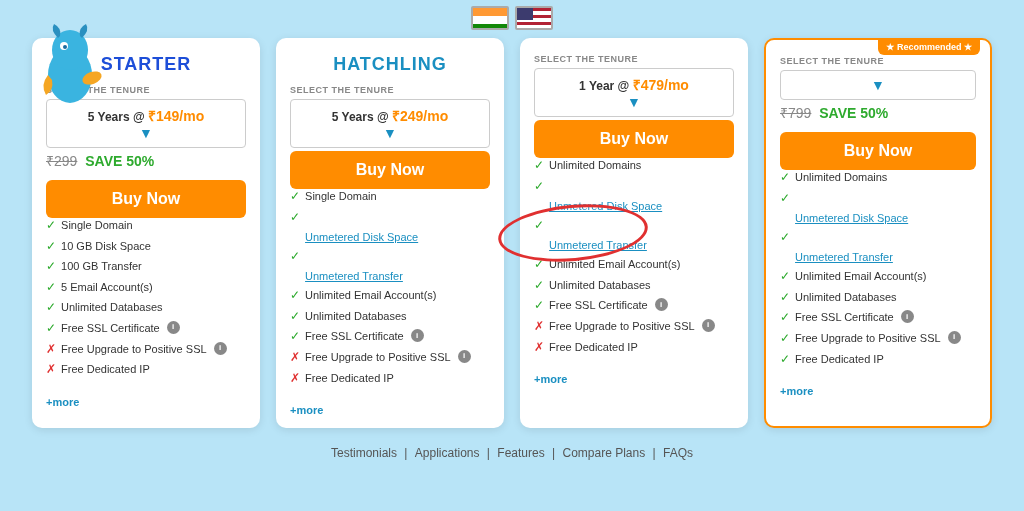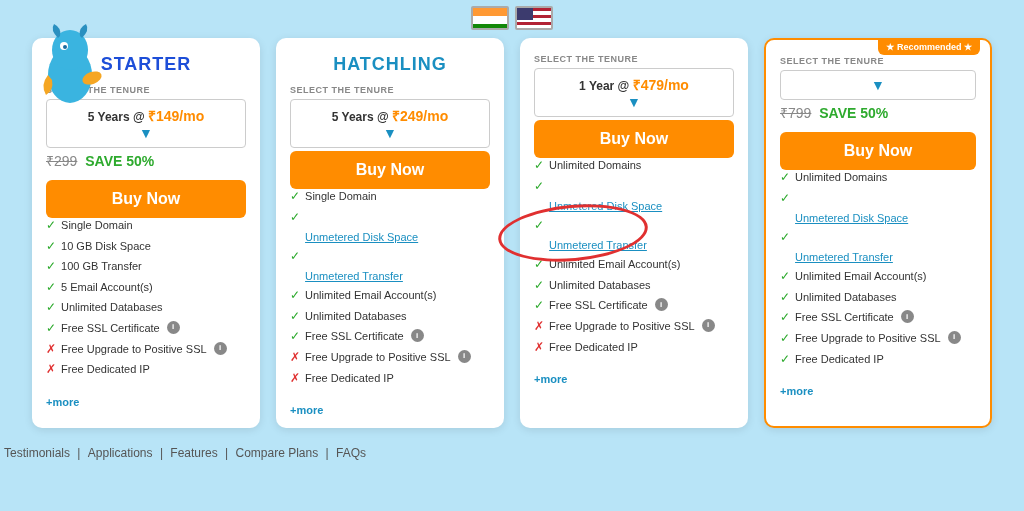--- a/index.html
+++ b/index.html
@@ -173,21 +173,21 @@
     .more-link {
       color: #1a8fc1;
       font-size: 11px;
       text-decoration: none;
       display: block;
       margin-top: 18px;
       cursor: pointer;
       font-weight: bold;
     }
     .footer-links {
-      text-align: left;
+      text-align: center;
       font-size: 12px;
       color: #555;
       padding: 8px 0 4px;
       position: relative;
       z-index: 2;
     }
     .footer-links a {
       color: #555;
       text-decoration: none;
       margin: 0 4px;

